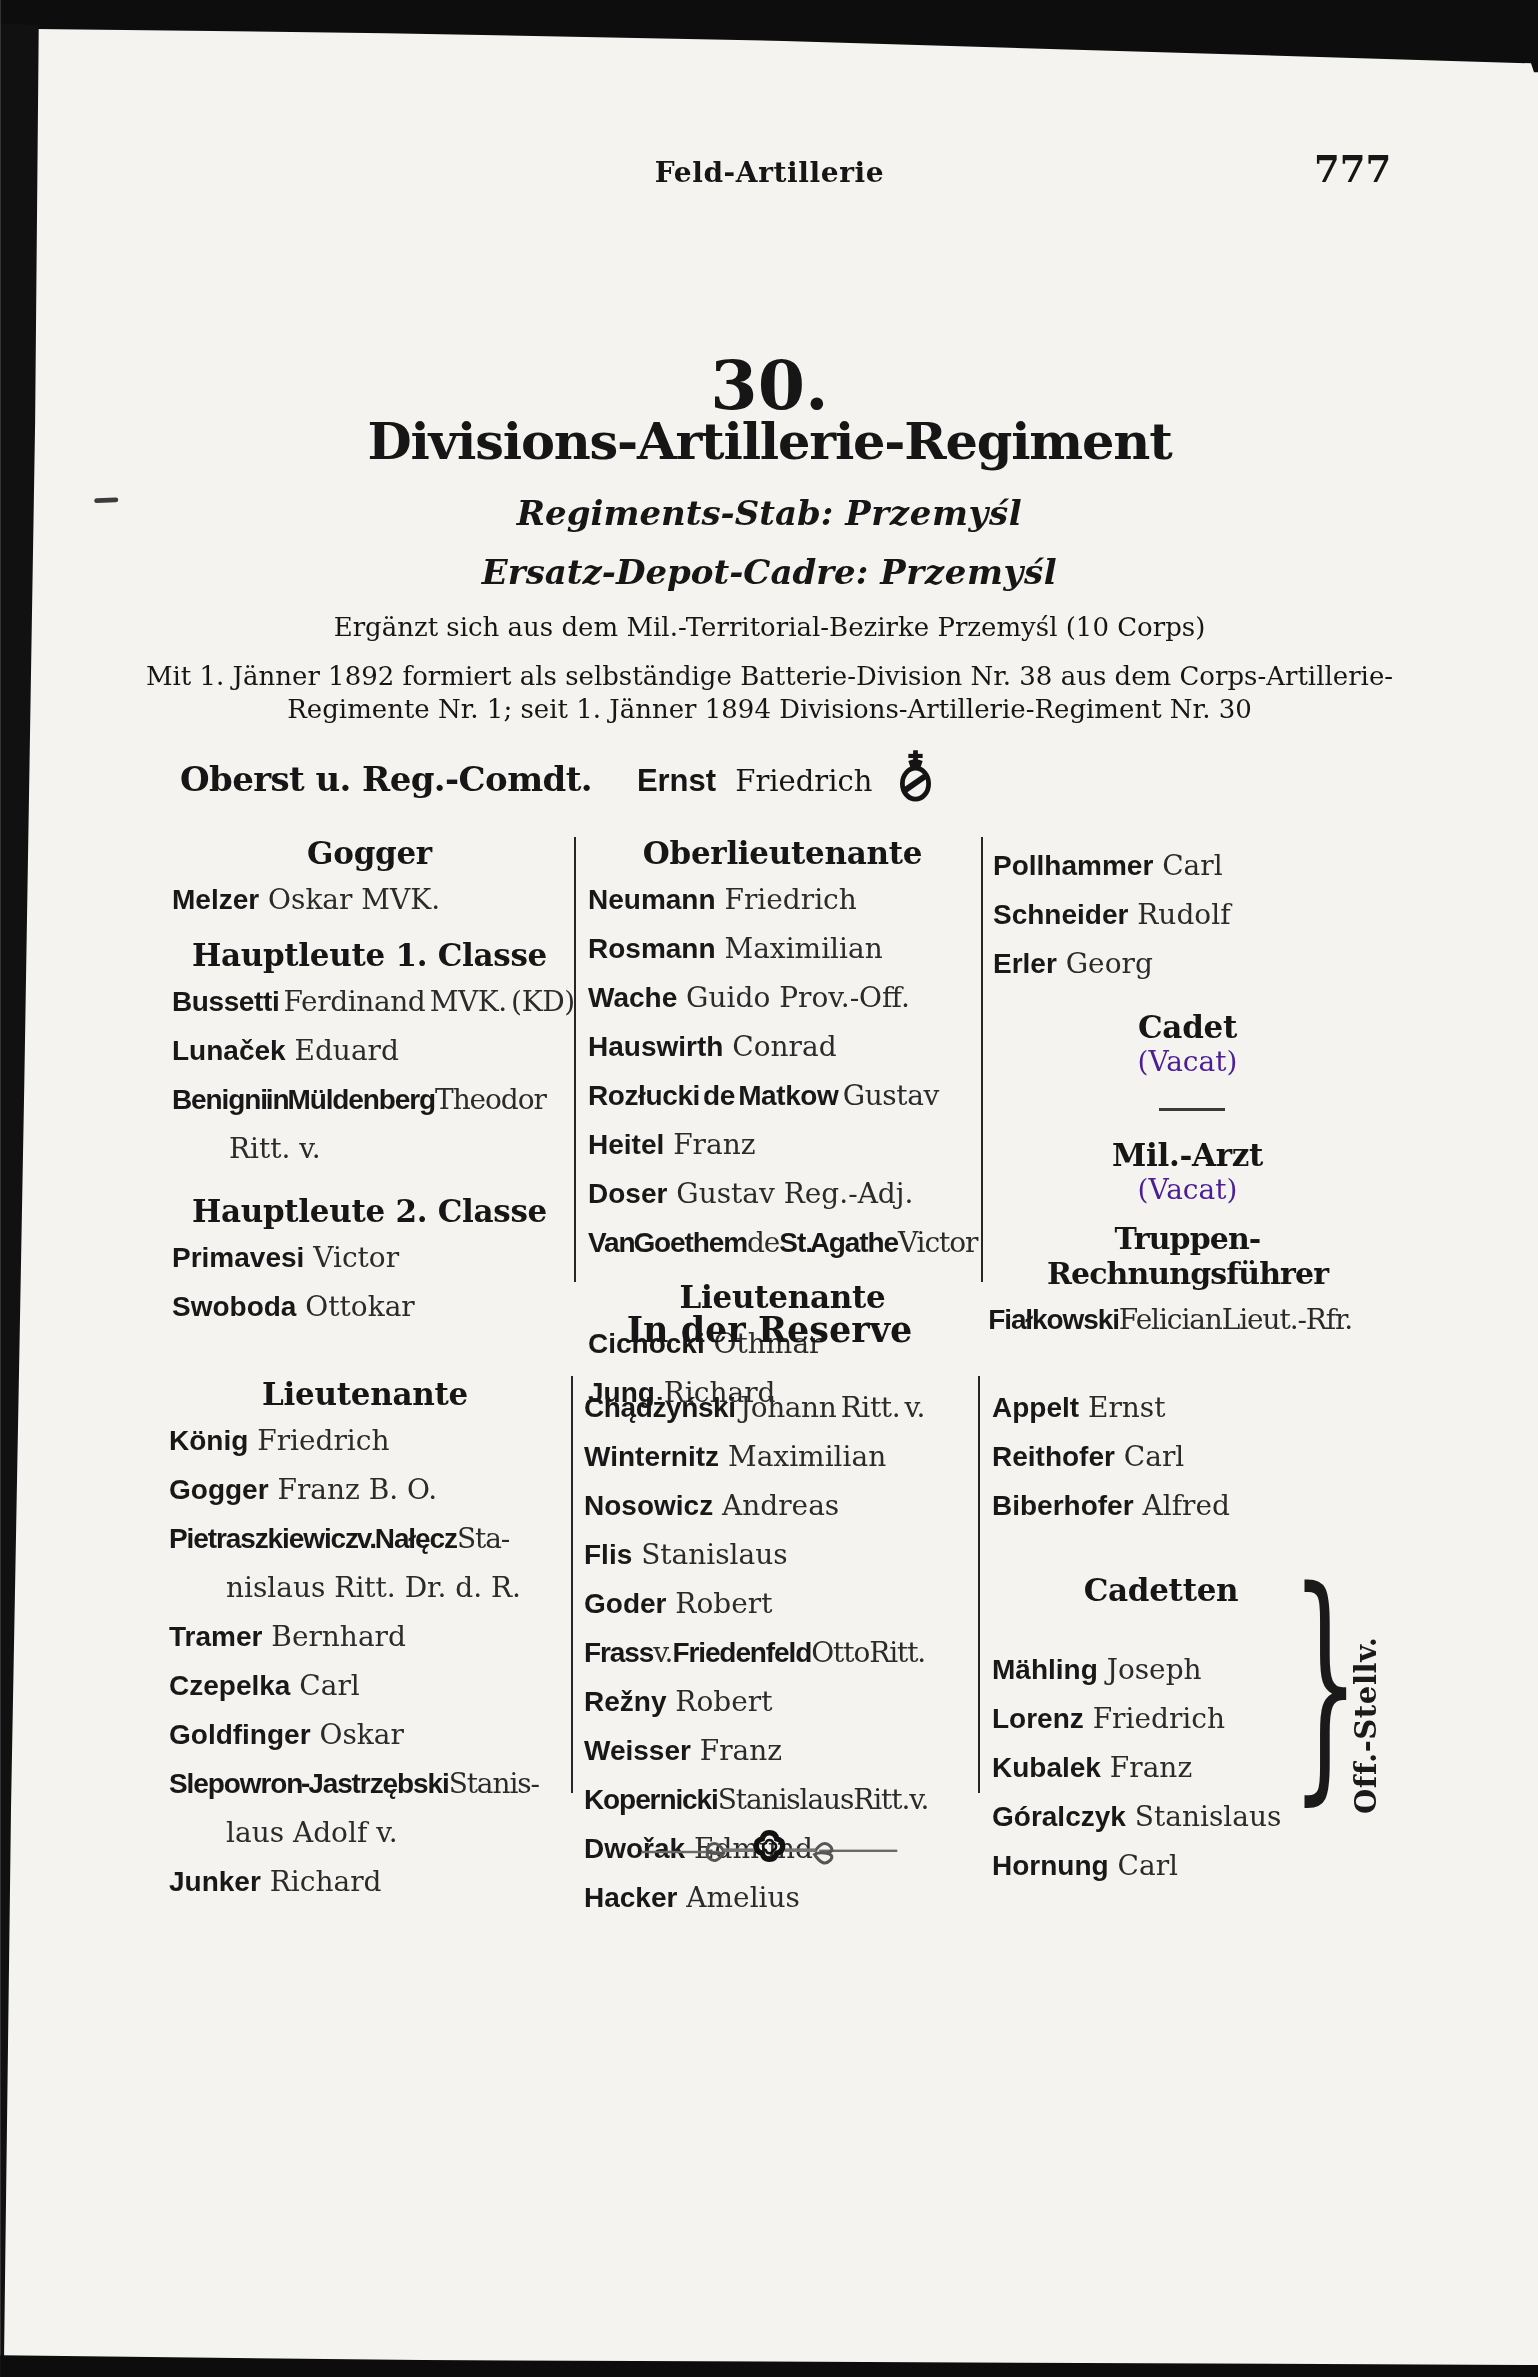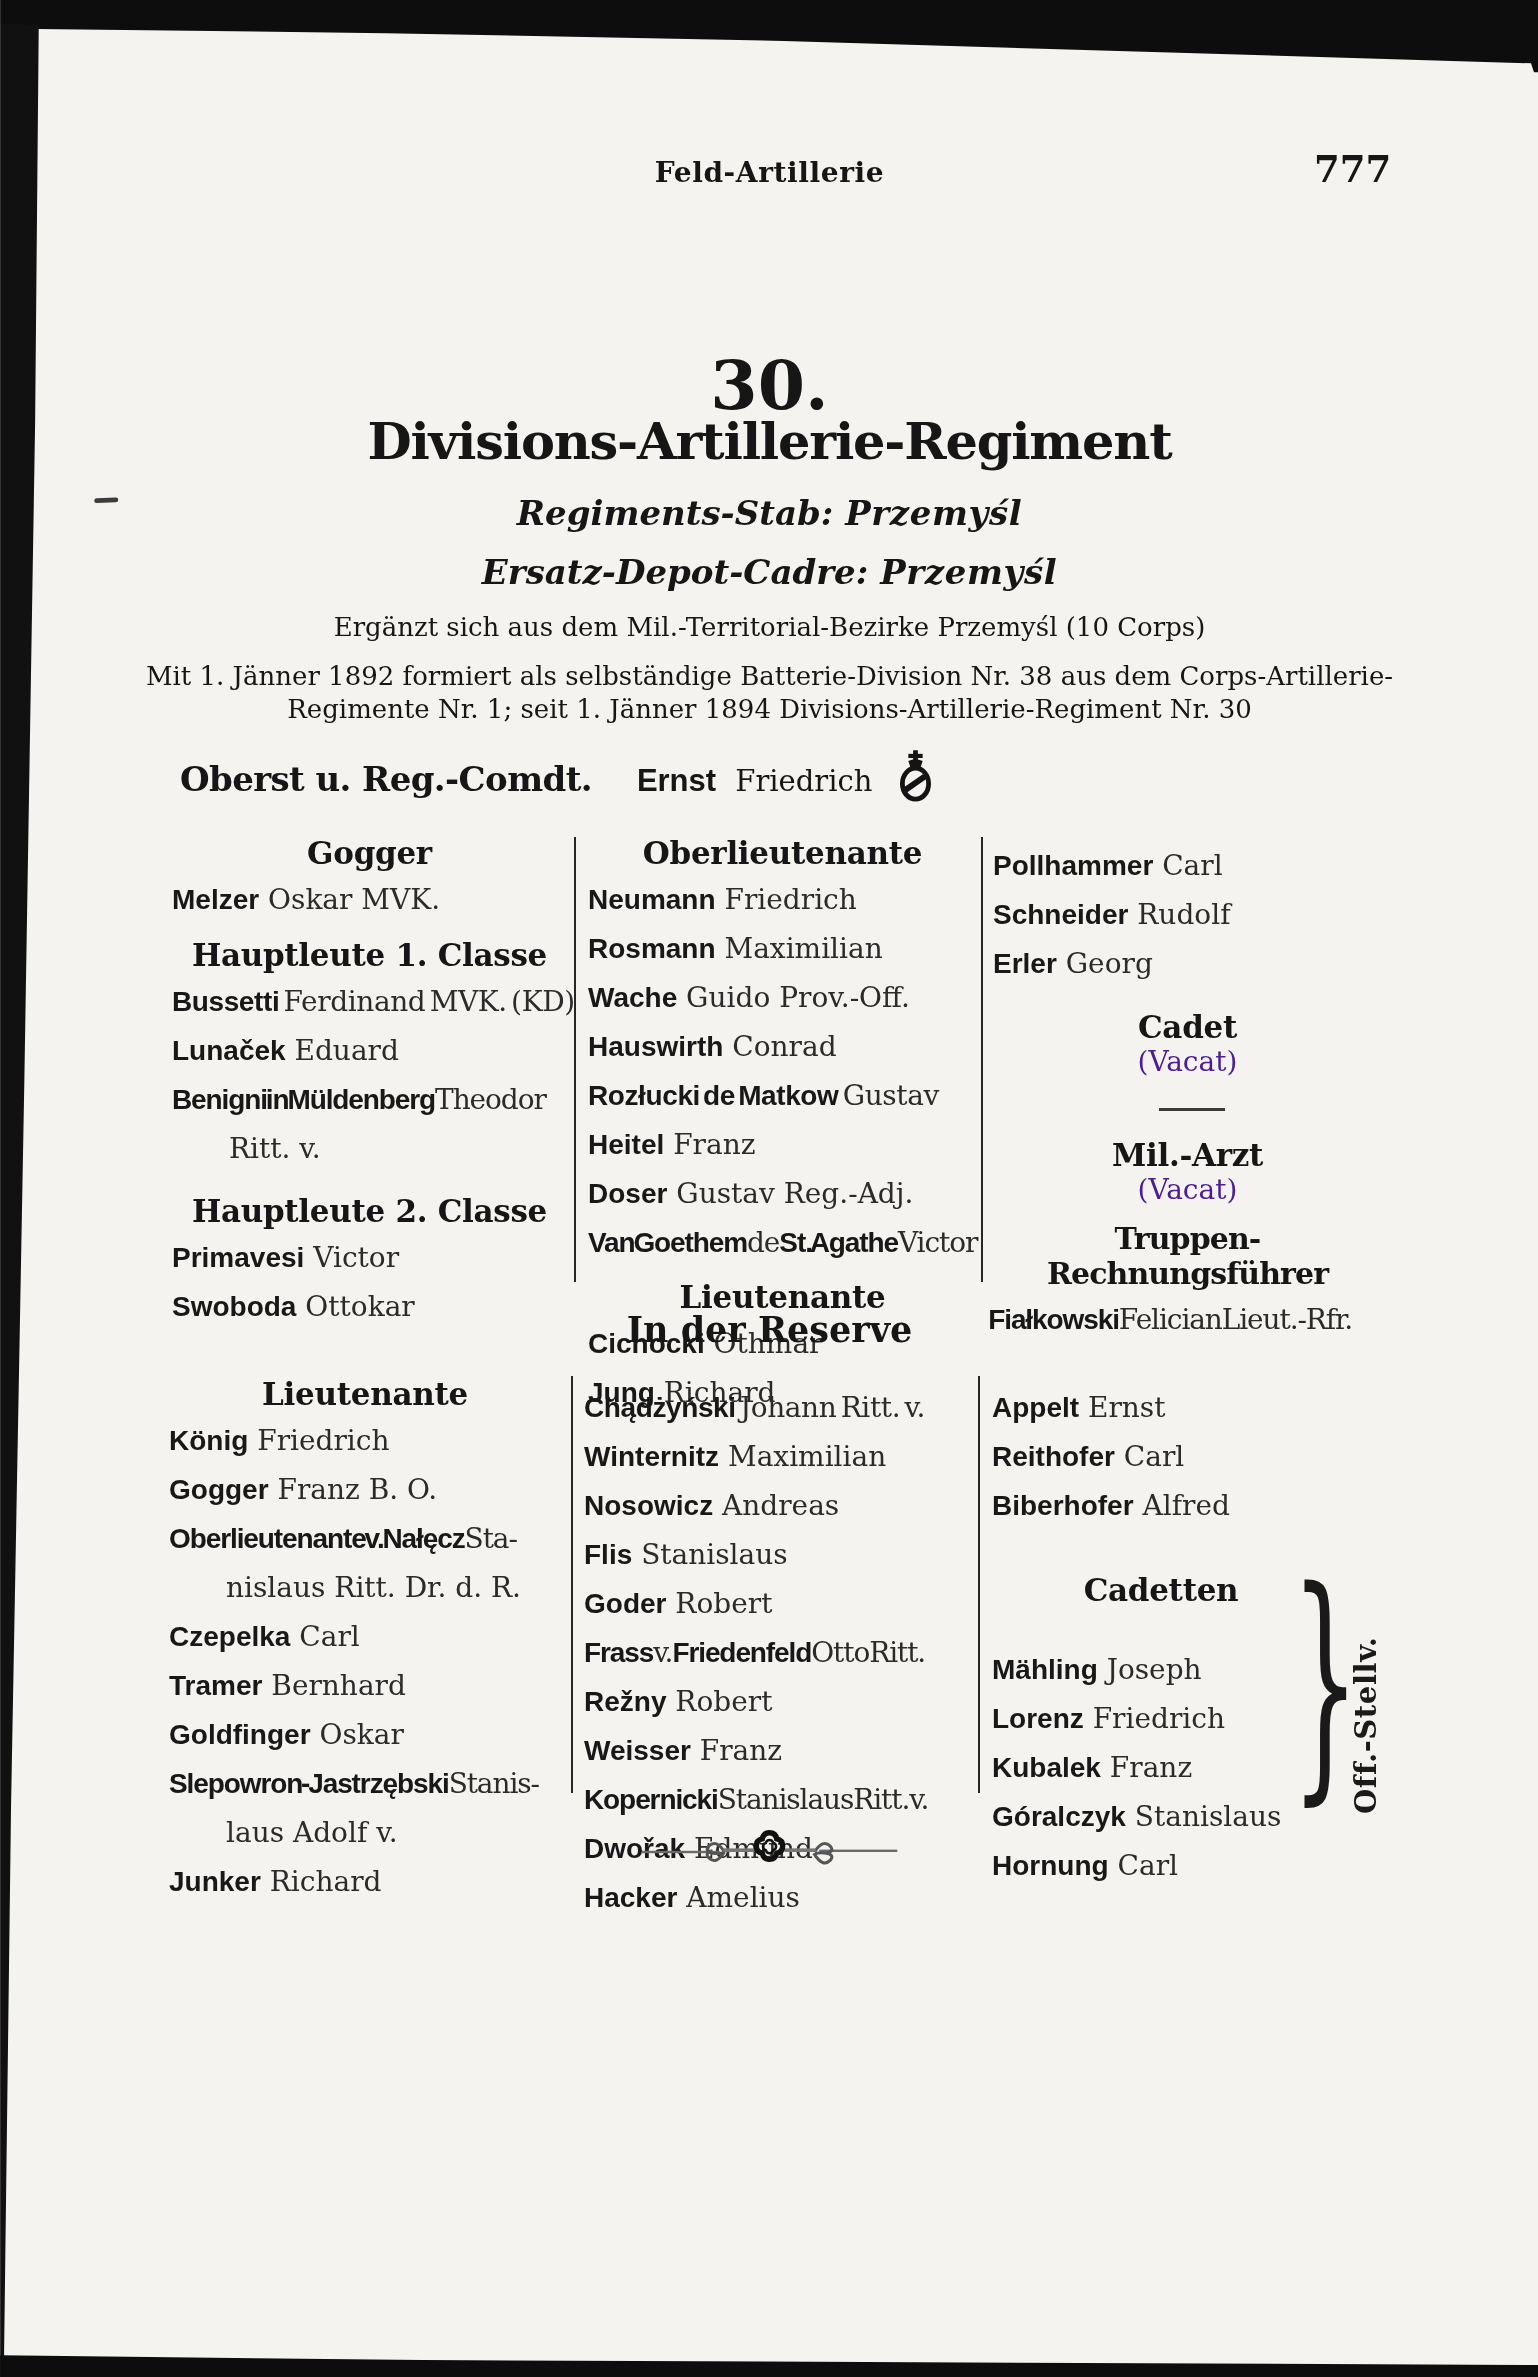--- a/index.html
+++ b/index.html
@@ -172,24 +172,24 @@
 
   <div class="vdiv" style="left:571px;top:1376px;height:417px;"></div>
   <div class="vdiv" style="left:978px;top:1376px;height:417px;"></div>
 
   <div class="col" style="left:169px;top:1376px;width:392px;">
     <div class="heading">Lieutenante</div>
     <div style="margin-top:4.8px;">
 
     <div class="row"><span class="sn">König</span><span class="gv"> Friedrich</span><span class="sn"></span><span class="gv"></span></div>
         <div class="row"><span class="sn">Gogger</span><span class="gv"> Franz  B. O.</span><span class="sn"></span><span class="gv"></span></div>
-        <div class="row tighter"><span class="sn">Oberlieutenante v. Nałęcz</span><span class="gv"> Sta-</span><span class="sn"></span><span class="gv"></span></div>
+        <div class="row tighter"><span class="sn">Pietraszkiewicz v. Nałęcz</span><span class="gv"> Sta-</span><span class="sn"></span><span class="gv"></span></div>
         <div class="row indent"><span class="sn"></span><span class="gv">nislaus Ritt.  Dr. d. R.</span><span class="sn"></span><span class="gv"></span></div>
+        <div class="row"><span class="sn">Tramer</span><span class="gv"> Bernhard</span><span class="sn"></span><span class="gv"></span></div>
         <div class="row"><span class="sn">Czepelka</span><span class="gv"> Carl</span><span class="sn"></span><span class="gv"></span></div>
-        <div class="row"><span class="sn">Tramer</span><span class="gv"> Bernhard</span><span class="sn"></span><span class="gv"></span></div>
         <div class="row"><span class="sn">Goldfinger</span><span class="gv"> Oskar</span><span class="sn"></span><span class="gv"></span></div>
         <div class="row tighter"><span class="sn">Slepowron - Jastrzębski</span><span class="gv"> Stanis-</span><span class="sn"></span><span class="gv"></span></div>
         <div class="row indent"><span class="sn"></span><span class="gv">laus Adolf v.</span><span class="sn"></span><span class="gv"></span></div>
         <div class="row"><span class="sn">Junker</span><span class="gv"> Richard</span><span class="sn"></span><span class="gv"></span></div>
       </div>
   </div>
 
   <div class="col" style="left:584px;top:1379px;width:389px;">
     <div>
 

